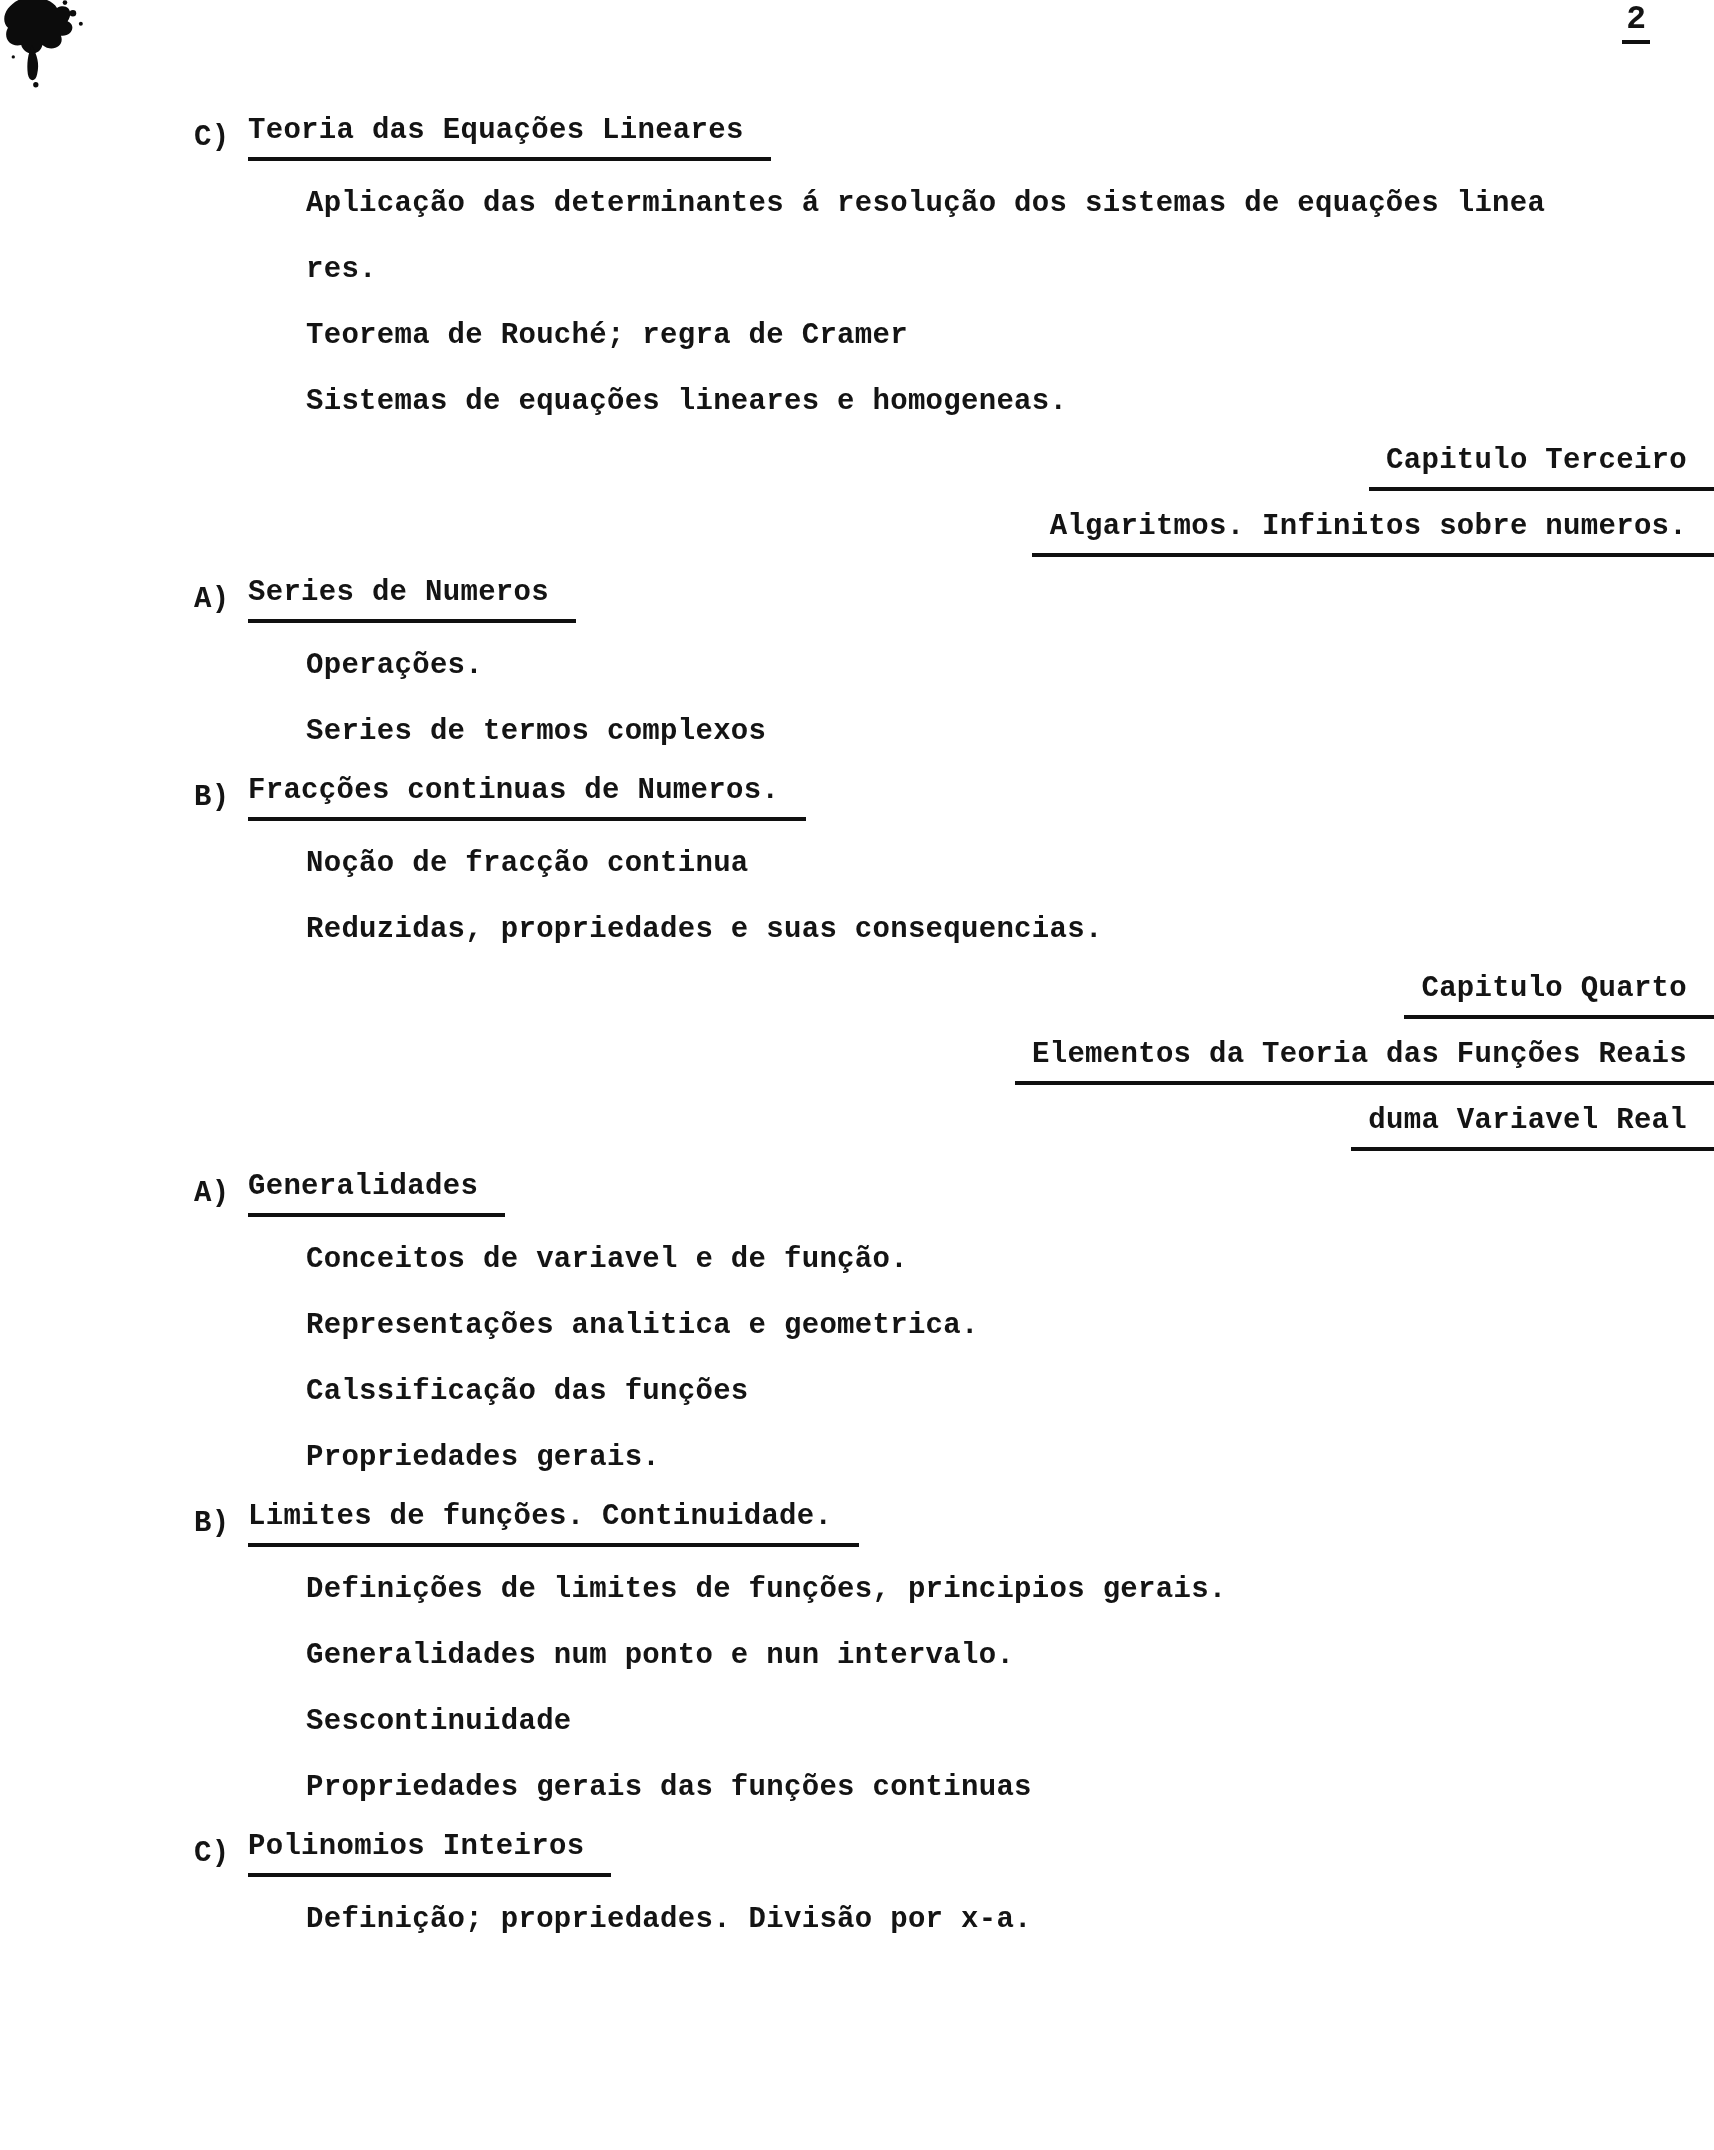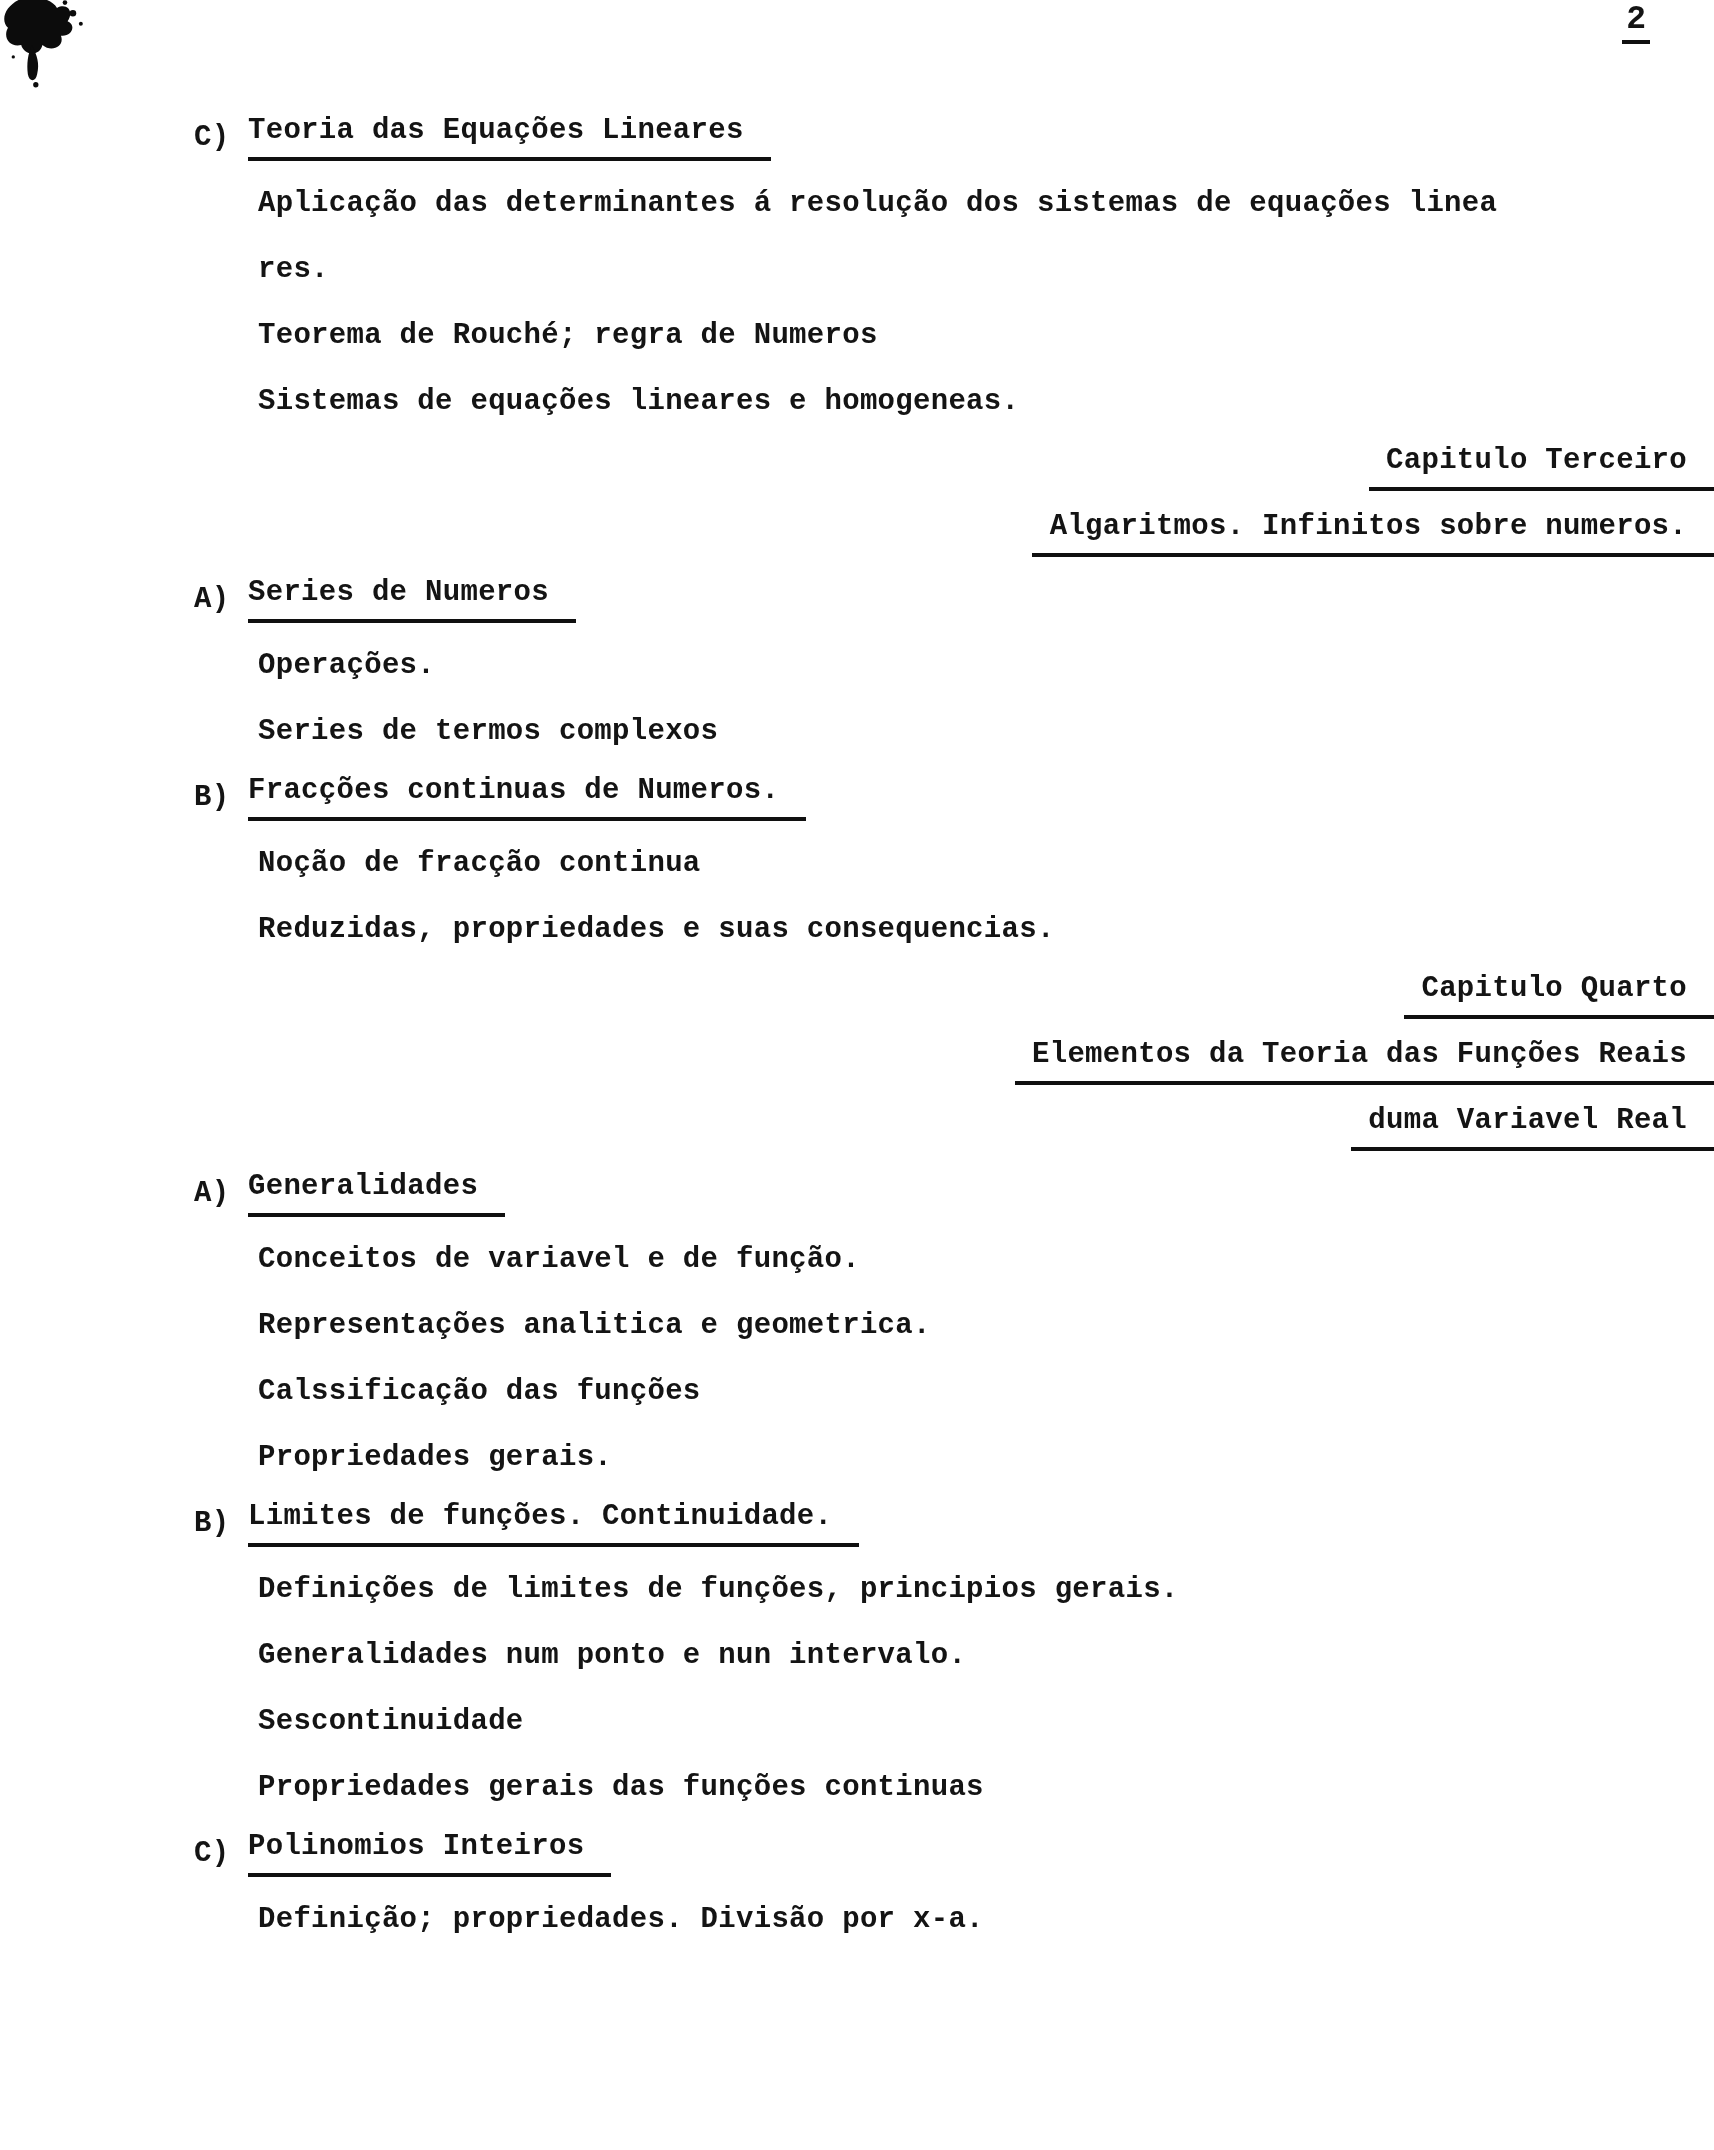--- a/index.html
+++ b/index.html
@@ -38,21 +38,21 @@
     right: 0;
   }
   .line {
     height: 66px;
     display: flex;
     align-items: center;
     white-space: nowrap;
     font-size: 29px;
     letter-spacing: 0.3px;
   }
-  .line.body { padding-left: 258px; }
+  .line.body { padding-left: 258px; margin-left: 48px; }
   .line.section { padding-left: 194px; }
   .line.chapter { justify-content: flex-end; }
   .section-letter {
     display: inline-block;
     margin-right: 18.6px;
     line-height: 1.1;
   }
   .line-text {
     display: inline-block;
     line-height: 1.1;
@@ -91,21 +91,21 @@
       <div class="line body">
 
     <span class="line-text">Aplicação das determinantes á resolução dos sistemas de equações linea</span>
   </div>
       <div class="line body">
 
     <span class="line-text">res.</span>
   </div>
       <div class="line body">
 
-    <span class="line-text">Teorema de Rouché; regra de Numeros</span>
+    <span class="line-text">Teorema de Rouché; regra de Cramer</span>
   </div>
       <div class="line body">
 
     <span class="line-text">Sistemas de equações lineares e homogeneas.</span>
   </div>
       <div class="line chapter">
 
     <span class="line-text">Capitulo Terceiro</span>
   </div>
       <div class="line chapter">

